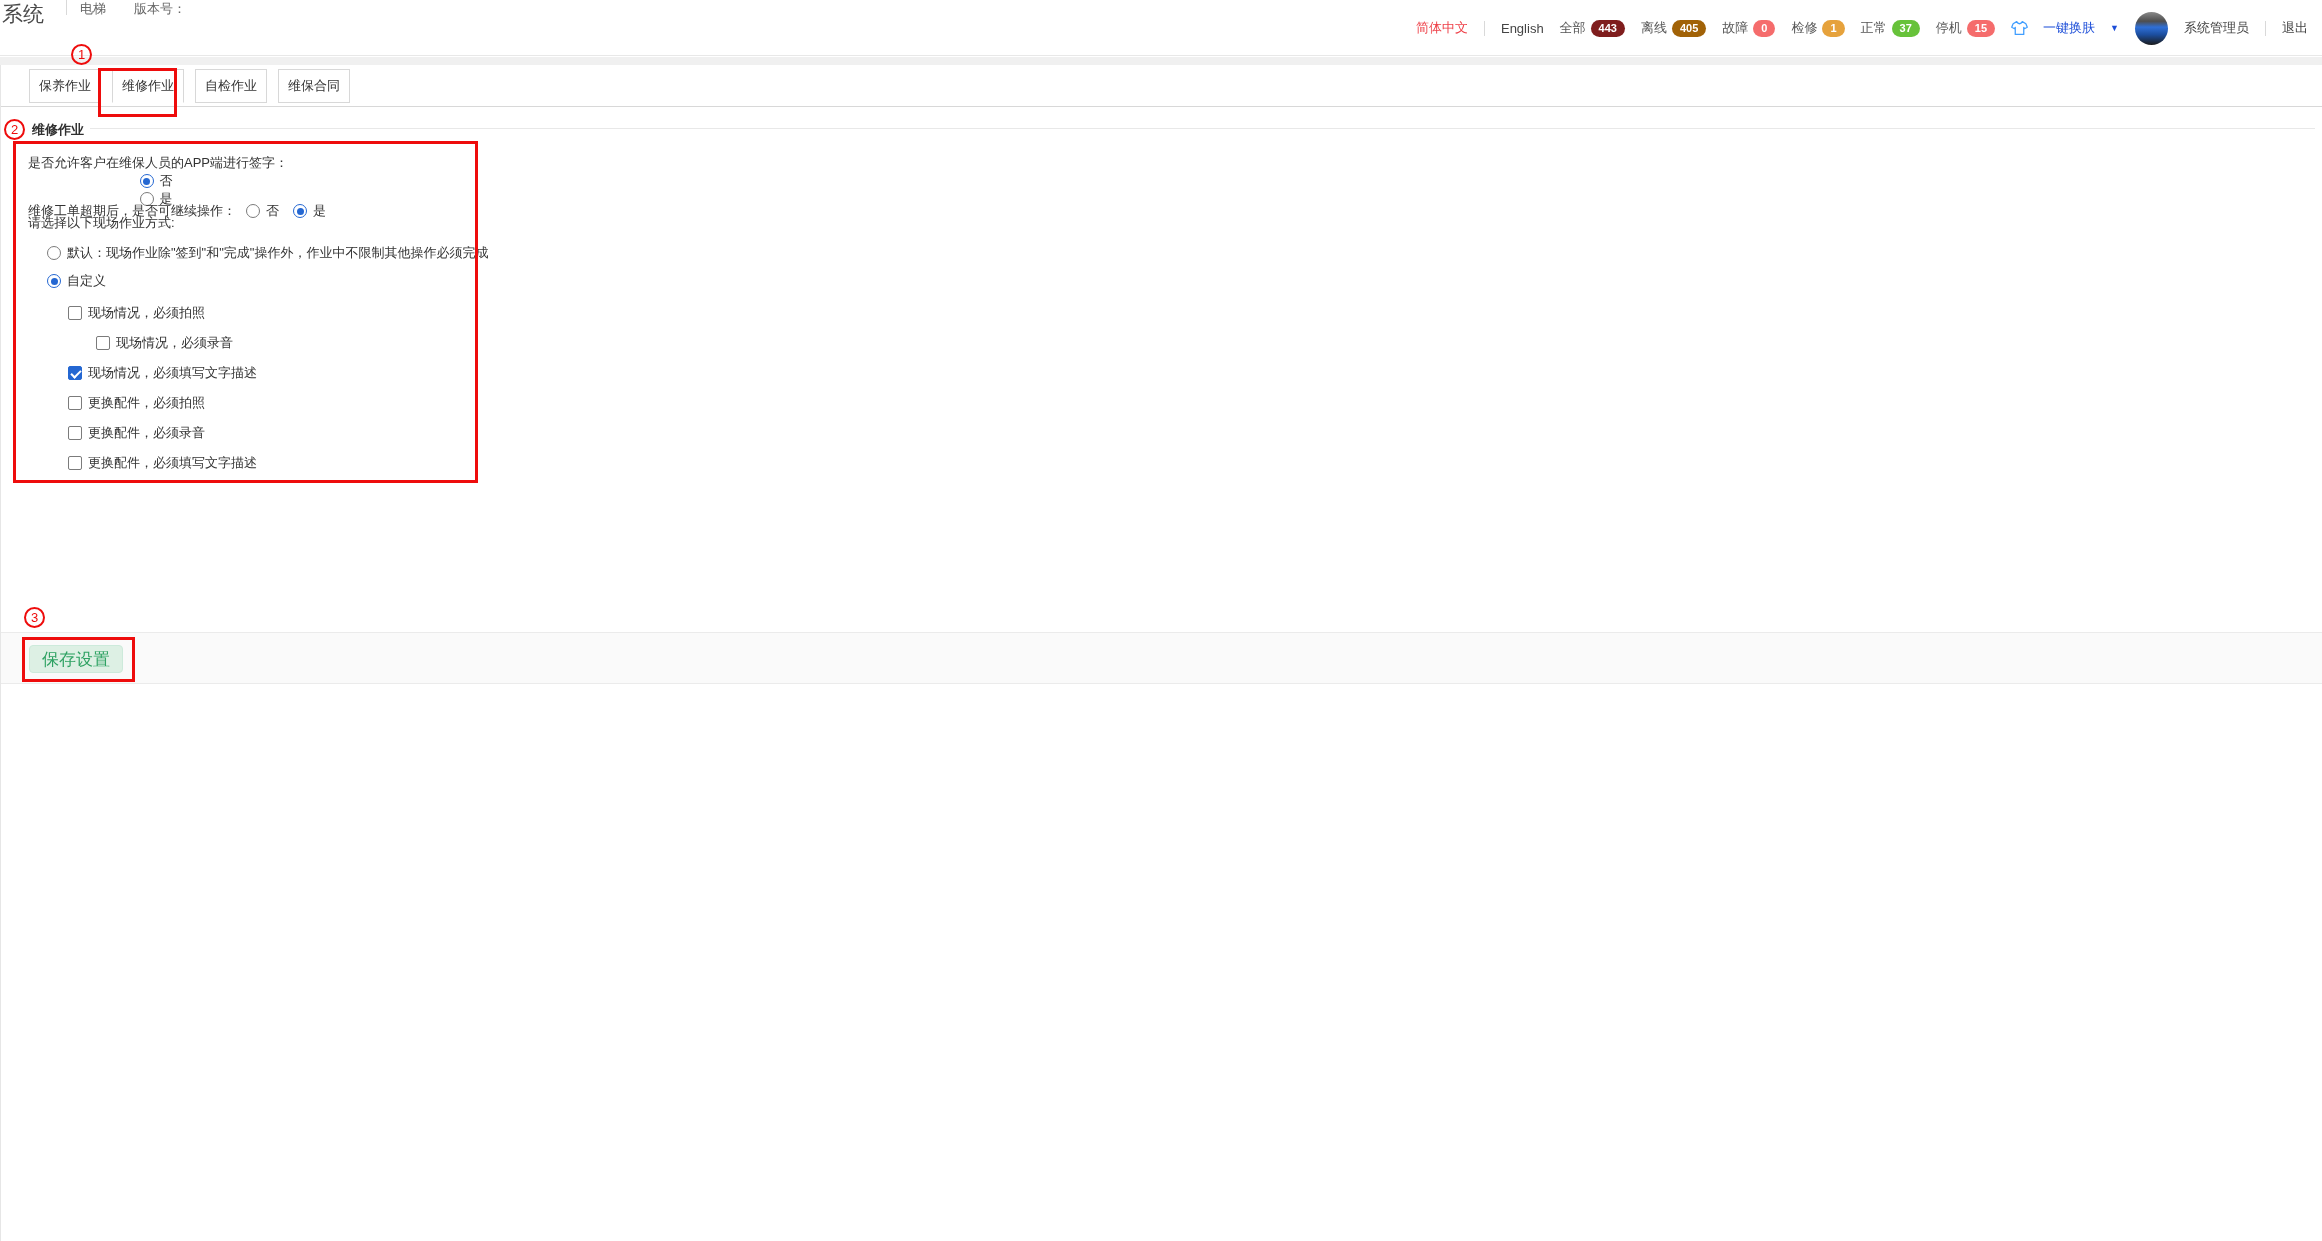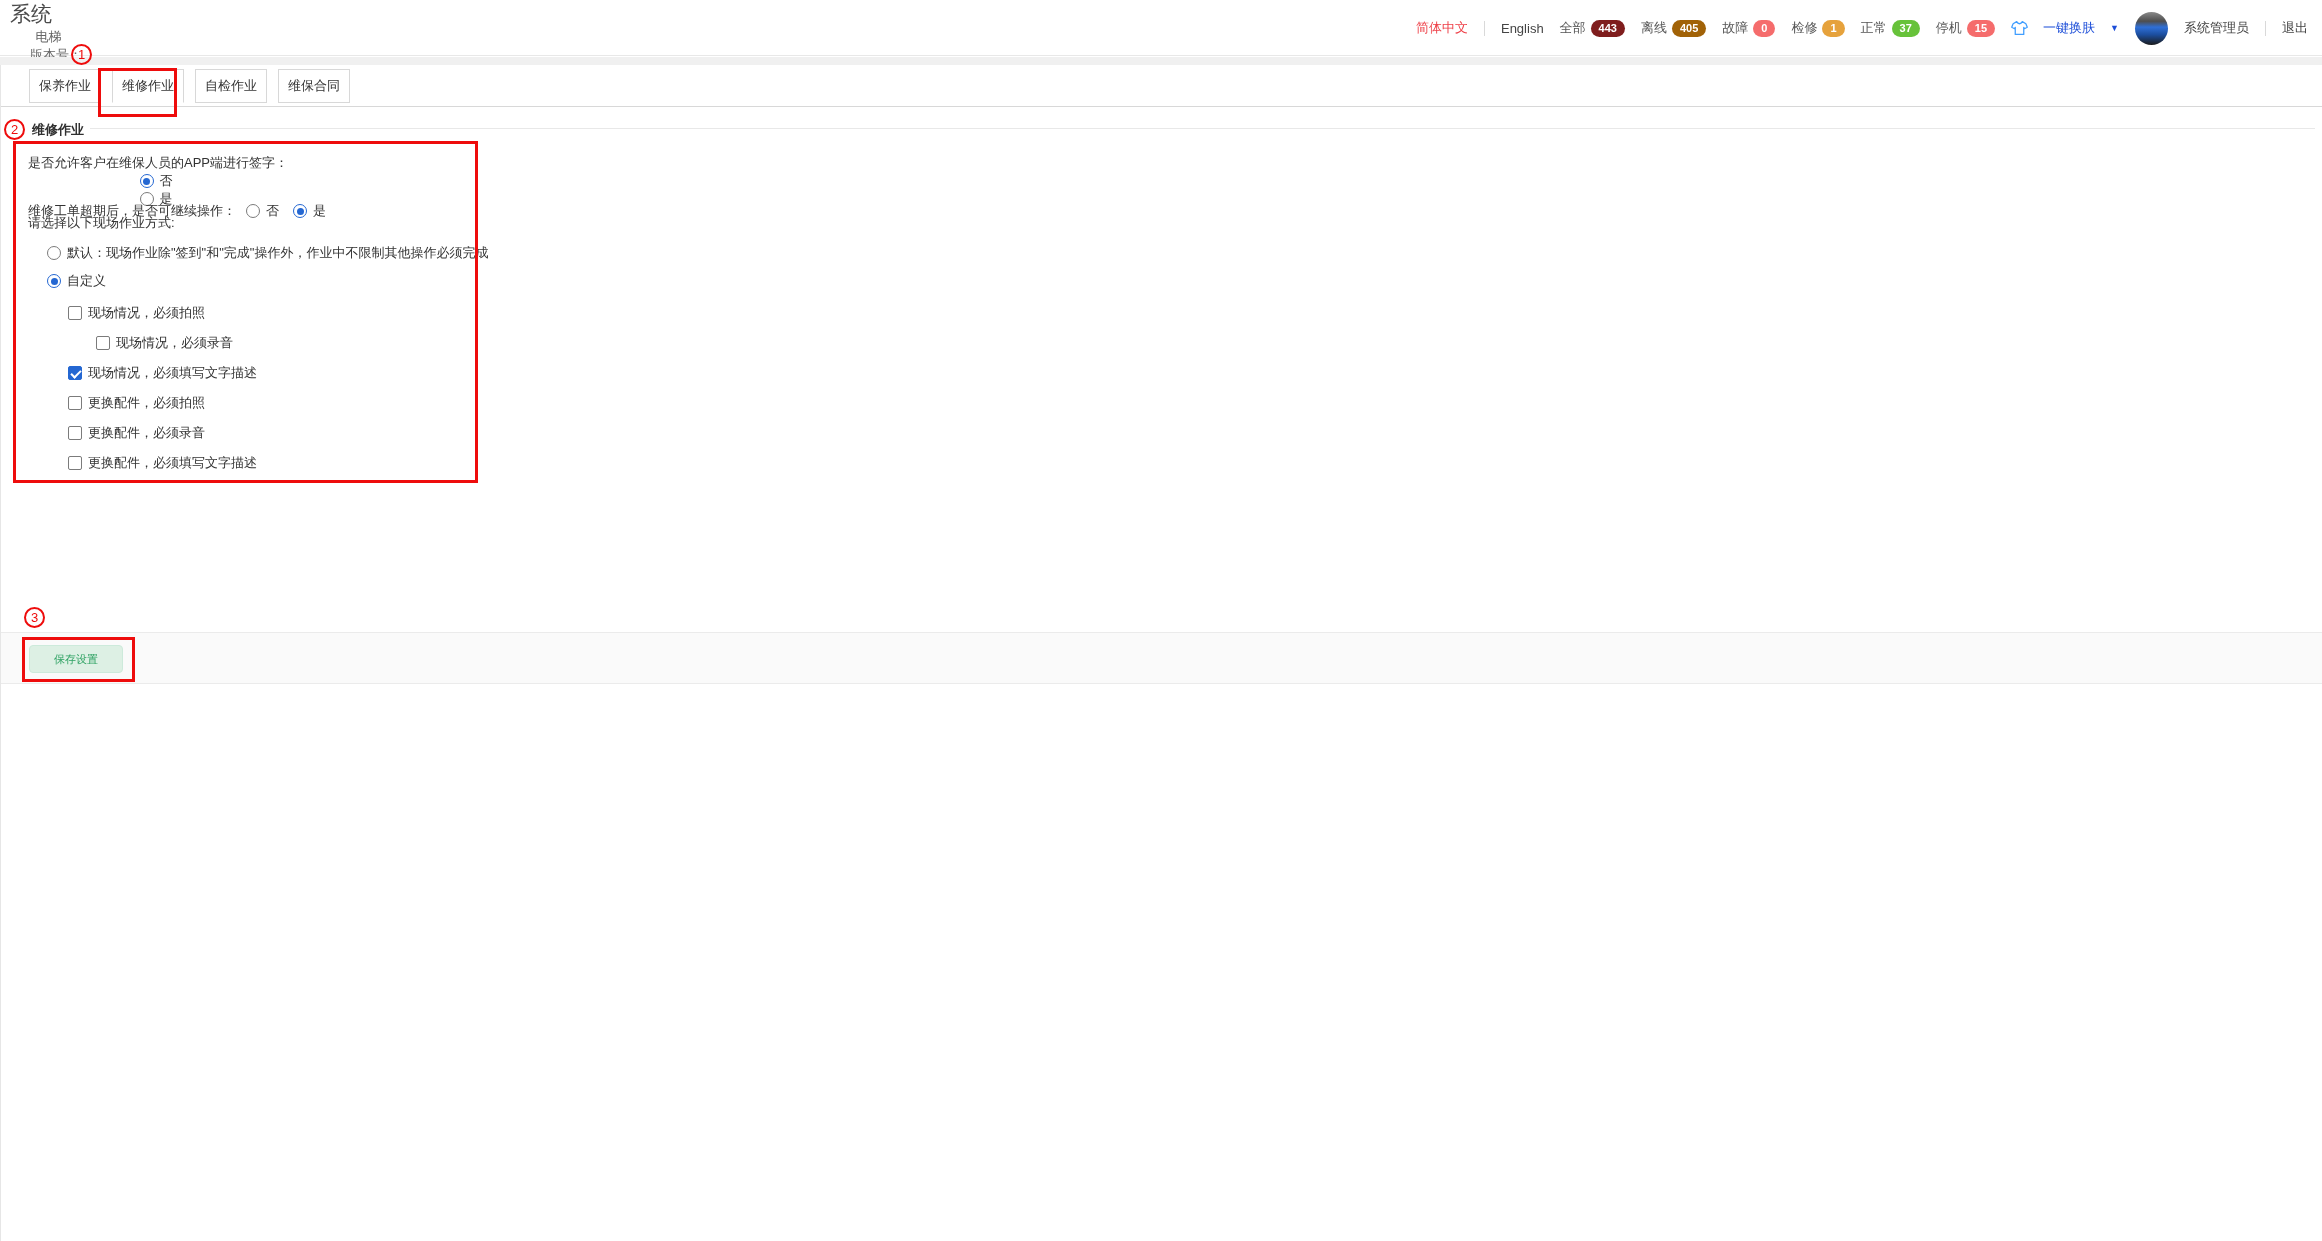--- a/index.html
+++ b/index.html
@@ -8,21 +8,21 @@
     font-family:"Liberation Sans","DejaVu Sans",sans-serif;
     background:#ffffff; color:#333; overflow:hidden; position:relative;
   }
   .page { position:absolute; left:0; top:0; width:2322px; height:1241px; background:#fff; }
 
   
   .app-header {
     position:absolute; left:0; top:0; width:2322px; height:56px;
     background:#fff; border-bottom:1px solid #e8e8e8;
   }
-  .h-left { position:absolute; left:2px; top:0; height:56px; display:flex; align-items:center;flex-direction:column; }
+  .h-left { position:absolute; left:2px; top:0; height:56px; display:flex; align-items:flex-start; }
   .logo { font-size:21px; color:#4a4a4a; margin-right:22px; white-space:nowrap; }
   .vdiv { display:inline-block; width:1px; height:15px; background:#d9d9d9; }
   .h-sub { font-size:13px; color:#666; }
   .h-left .h-sub.product { margin-left:13px; }
   .h-left .h-sub.version { margin-left:28px; }
 
   .h-right {
     position:absolute; right:14px; top:0; height:56px;
     display:flex; align-items:center; gap:16px; font-size:13px; color:#4c4c4c; white-space:nowrap;
   }
@@ -83,21 +83,21 @@
   }
 
   
   .save-bar {
     position:absolute; left:0; top:567px; width:2322px; height:52px;
     background:#fafafa; border-top:1px solid #ebebeb; border-bottom:1px solid #ebebeb;
   }
   .save-btn {
     position:absolute; left:28px; top:12px; width:94px; height:28px;
     background:#ddf0e4; color:#2fa263; border:1px solid #cdeadb; border-radius:4px;
-    font-size:11px; font-family:inherit; cursor:pointer;
+    font-size:17px; font-family:inherit; cursor:pointer;
   }
 
   
   .red-box { position:absolute; border:3px solid #ee0c0c; pointer-events:none; z-index:5; }
   .red-box.tab-box  { left:98px;  top:68px;  width:79px;  height:49px; }
   .red-box.form-box { left:13px;  top:141px; width:465px; height:342px; }
   .red-box.btn-box  { left:22px;  top:637px; width:113px; height:45px; }
   .ann {
     position:absolute; width:21px; height:21px; border:2px solid #ee0c0c; border-radius:50%;
     color:#ee0c0c; font-size:13px; display:flex; align-items:center; justify-content:center;

